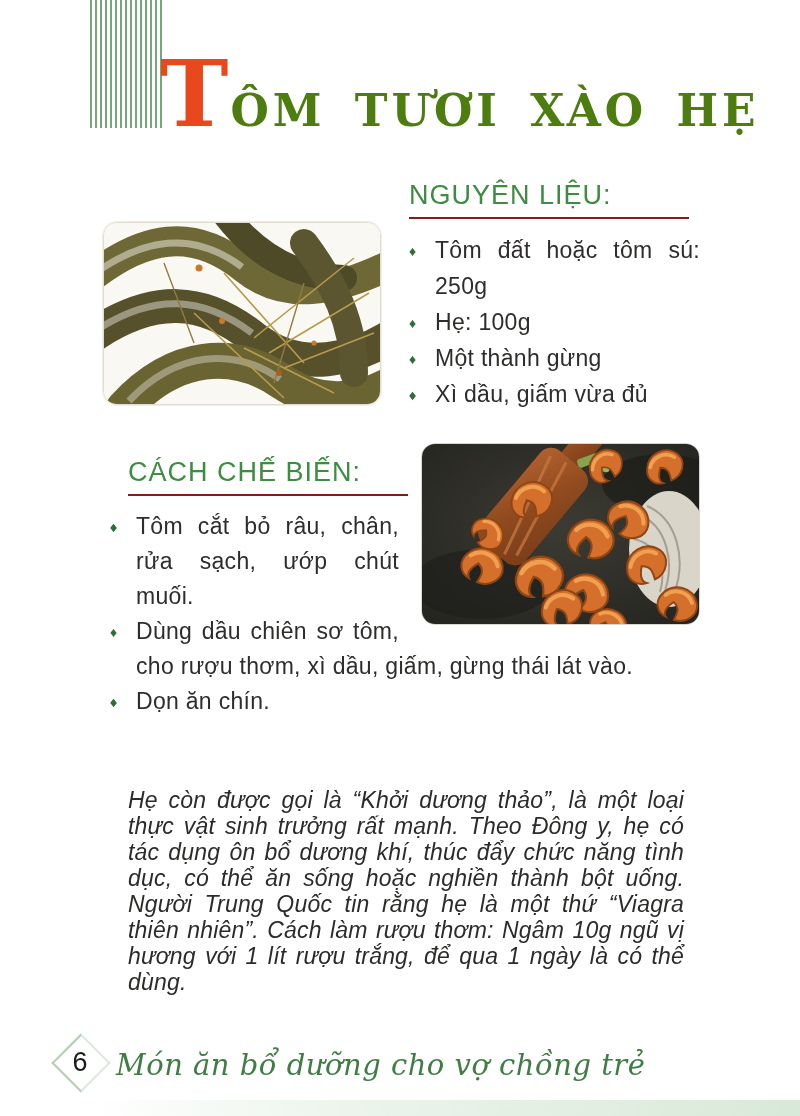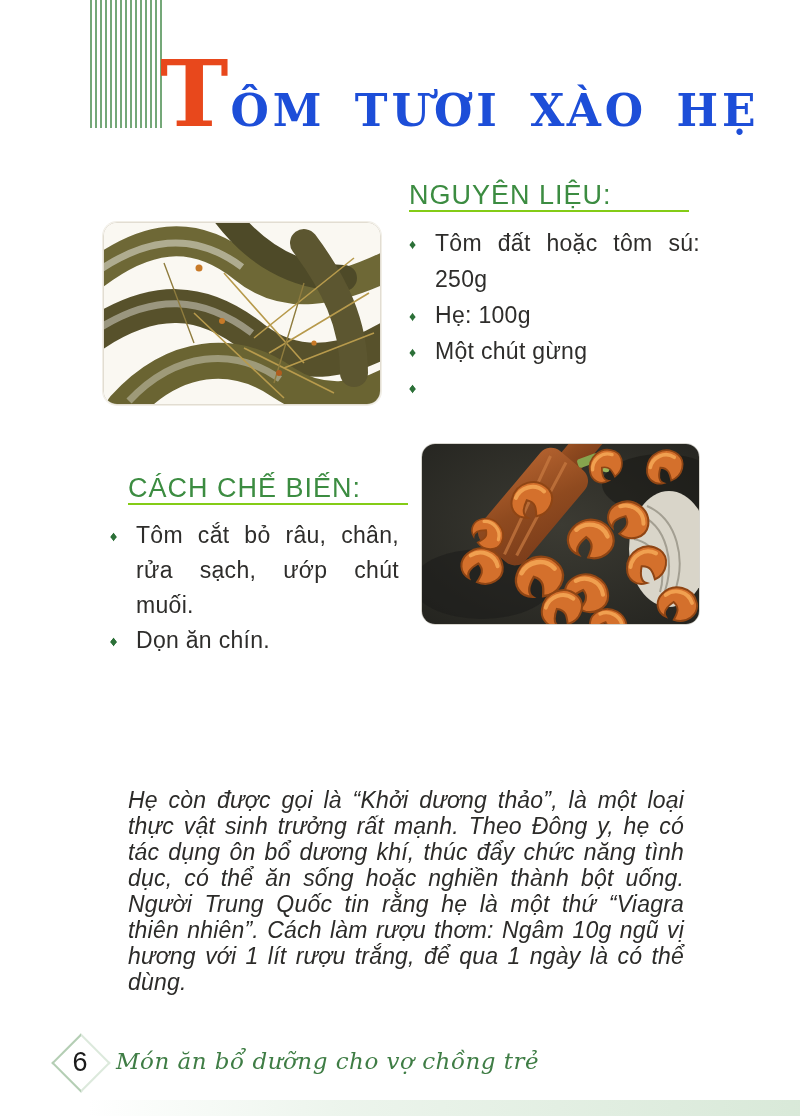--- a/index.html
+++ b/index.html
@@ -10,46 +10,46 @@
     color:#2e2d2b;
   }
   
   .stripes{
     position:absolute;left:90px;top:0;width:74px;height:128px;
     background:repeating-linear-gradient(to right,#74a878 0 2px,rgba(255,255,255,0) 2px 5px);
   }
   
   .title{position:absolute;left:160px;top:40px;white-space:nowrap;font-family:"DejaVu Serif",serif;font-weight:bold;}
   .title .t-init{font-size:92px;color:#e8481c;letter-spacing:2px;}
-  .title .t-rest{font-size:44px;color:#1d4ed8;letter-spacing:4px;word-spacing:10px;}
+  .title .t-rest{font-size:44px;color:#4d7c0f;letter-spacing:4px;word-spacing:10px;}
   
   .sec-h{
     font-size:27px;font-weight:400;color:#3c8c41;letter-spacing:1px;
-    width:280px;border-bottom:2px solid #84cc16;margin:0;
+    width:280px;border-bottom:2px solid #7f1d1d;padding-bottom:7px;margin:0;
     line-height:30px;white-space:nowrap;
   }
   
   ul.dlist{list-style:none;margin:0;padding:0;font-size:23px;line-height:36px;text-align:justify;}
   ul.dlist li{position:relative;padding-left:26px;letter-spacing:.3px;}
   ul.dlist li .bullet{position:absolute;left:0;top:1px;color:#2c7038;font-size:14px;}
   
   .sec-ingredients{position:absolute;left:103px;top:180px;width:597px;display:flex;}
   .photo-raw{
     flex:none;width:276px;height:181px;margin-top:42px;border-radius:14px;overflow:hidden;
     border:1px solid #e2ddd2;box-shadow:0 0 0 1px #f1eee6;
   }
   .ing-col{flex:1;margin-left:28px;}
   .sec-ingredients ul.dlist{margin-top:13px;}
   
   .sec-method{position:absolute;left:103px;top:443px;width:597px;}
   .photo-wok{
     float:right;width:277px;height:180px;margin:0 0 8px 22px;border-radius:14px;overflow:hidden;
     border:1px solid #d8d6cf;
   }
-  .sec-method .sec-h{margin-top:30px;margin-left:25px;}
+  .sec-method .sec-h{margin-top:14px;margin-left:25px;}
   .sec-method ul.dlist{margin:13px 0 0 7px;line-height:35px;}
   
   .sec-notes{position:absolute;left:128px;top:772px;width:572px;}
   .note-text{
     margin:15px 16px 0 0;font-style:italic;font-size:23px;line-height:26px;
     text-align:justify;letter-spacing:.2px;color:#2c2b29;
   }
   
   .pg-diamond{
     position:absolute;left:60px;top:1042px;width:38px;height:38px;background:#fff;
@@ -57,21 +57,21 @@
     border:2px solid #b4ceb4;border-top-color:#dce9dc;border-right-color:#dce9dc;
   }
   .pg-num{
     position:absolute;left:58px;top:1040px;width:44px;height:44px;
     display:flex;align-items:center;justify-content:center;
     font-size:27px;color:#1b1b1b;
   }
   .motto{
     position:absolute;left:116px;top:1048px;
     font-family:"DejaVu Serif",serif;font-style:italic;
-    font-size:23px;color:#3f7d45;letter-spacing:.5px;
+    font-size:29px;color:#3f7d45;letter-spacing:.5px;
   }
   .bottom-band{
     position:absolute;left:88px;right:0;bottom:0;height:16px;
     background:linear-gradient(90deg,rgba(216,233,216,0) 0%,rgba(214,232,214,.45) 35%,rgba(196,221,196,.65) 100%);
   }
   svg{display:block;}
 </style>
 </head>
 <body>
 
@@ -99,23 +99,23 @@
         <circle cx="118" cy="98" r="3" fill="#c87a28"></circle>
       <circle cx="175" cy="150" r="3" fill="#b05c1e"></circle>
         <circle cx="210" cy="120" r="2.6" fill="#c87a28"></circle>
     </svg>
   </div>
   <div class="ing-col">
     <h2 class="sec-h">NGUYÊN LIỆU:</h2>
     <ul class="dlist">
         <li><span class="bullet">♦</span><span>Tôm đất hoặc tôm sú: 250g</span></li>
         <li><span class="bullet">♦</span><span>Hẹ: 100g</span></li>
-        <li><span class="bullet">♦</span><span>Một chút gừng</span></li>
+        <li><span class="bullet">♦</span><span>Một thành gừng</span></li>
         <li><span class="bullet">♦</span></li>
-        <li><span class="bullet">♦</span></li>
+        <li><span class="bullet">♦</span><span>Xì dầu, giấm vừa đủ</span></li>
       </ul>
   </div>
 </div>
 
 <div class="sec-method">
   <div class="photo-wok">
     <svg width="277" height="180" viewBox="0 0 277 180" xmlns="http://www.w3.org/2000/svg">
       <defs>
         <linearGradient id="wood" x1="0" y1="0" x2="1" y2="1">
           <stop offset="0" stop-color="#b4622f"></stop>
@@ -155,21 +155,21 @@
       <use href="#shr" transform="translate(240 150) rotate(15) scale(0.95)"></use>
       <use href="#shr" transform="translate(120 165) rotate(-20)"></use>
       <use href="#shr" transform="translate(175 168) rotate(30) scale(0.9)"></use>
       <use href="#shr" transform="translate(60 75) rotate(50) scale(0.8)"></use>
     </svg>
   </div>
   <h2 class="sec-h">CÁCH CHẾ BIẾN:</h2>
   <ul class="dlist">
       <li><span class="bullet">♦</span></li>
       <li><span class="bullet">♦</span><span>Tôm cắt bỏ râu, chân, rửa sạch, ướp chút muối.</span></li>
-      <li><span class="bullet">♦</span></li>
+      <li><span class="bullet">♦</span><span>Dùng dầu chiên sơ tôm, cho rượu thơm, xì dầu, giấm, gừng thái lát vào.</span></li>
       <li><span class="bullet">♦</span></li>
       <li><span class="bullet">♦</span><span>Dọn ăn chín.</span></li>
     </ul>
 </div>
 
 <div class="sec-notes">
   <p class="note-text">Hẹ còn được gọi là “Khởi dương thảo”, là một loại thực vật sinh trưởng rất mạnh. Theo Đông y, hẹ có tác dụng ôn bổ dương khí, thúc đẩy chức năng tình dục, có thể ăn sống hoặc nghiền thành bột uống. Người Trung Quốc tin rằng hẹ là một thứ “Viagra thiên nhiên”. Cách làm rượu thơm: Ngâm 10g ngũ vị hương với 1 lít rượu trắng, để qua 1 ngày là có thể dùng.</p>
 </div>
 
 <div class="pg-diamond"></div>

